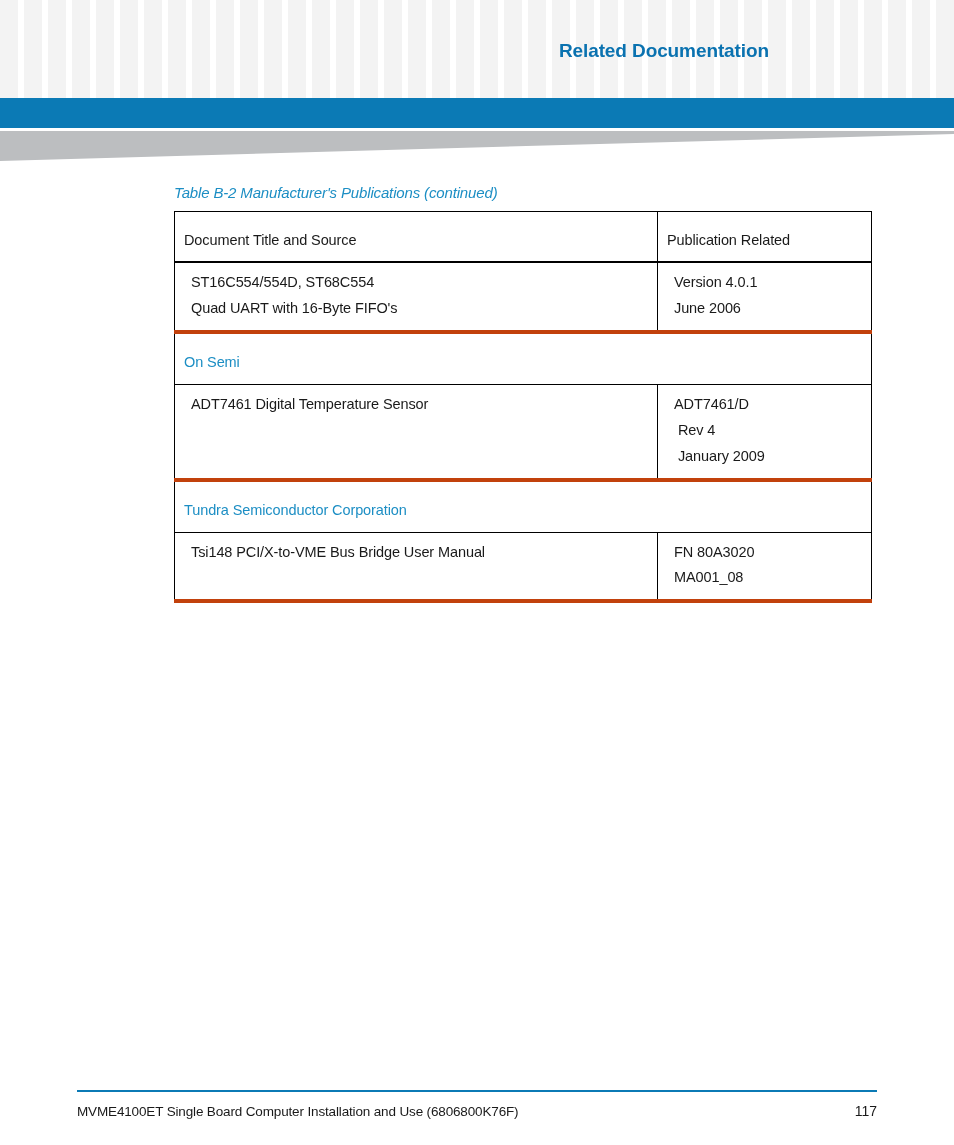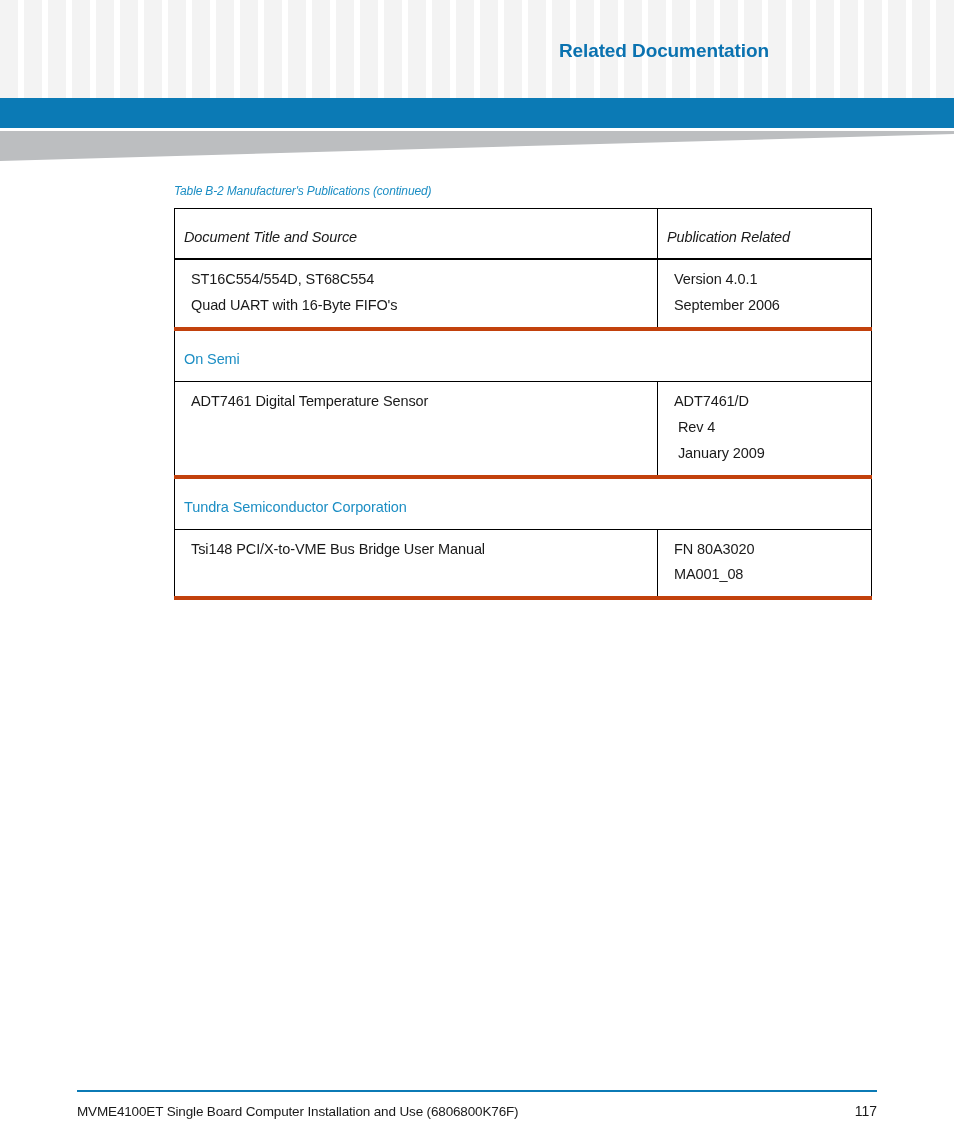--- a/index.html
+++ b/index.html
@@ -81,21 +81,21 @@
 
   
   .content {
     position: absolute;
     left: 174px;
     top: 184px;
     width: 697px;
   }
 
   .table-caption {
-    font-size: 12px;
+    font-size: 15px;
     font-style: italic;
     color: #1c8ec4;
     margin: 0 0 10px 0;
     letter-spacing: -0.15px;
   }
 
   table.pub-table {
     border-collapse: collapse;
     table-layout: fixed;
     width: 697px;
@@ -114,21 +114,20 @@
     letter-spacing: -0.1px;
     line-height: 1.72;
   }
   col.c1 { width: 483px; }
   col.c2 { width: 214px; }
 
   tr.head-row th {
     border-bottom: 2.5px solid #000;
     padding-top: 16px;
     padding-bottom: 8px;
-    font-style: italic;
   }
   tr.head-row th.c1cell { border-right: 1px solid #000; }
 
   tr.data-row td {
     border-bottom: 4px solid #c2410c;
     padding-left: 16px;
   }
   tr.data-row td.c1cell { border-right: 1px solid #000; }
 
   tr.section-row td {
@@ -203,21 +202,21 @@
     </thead>
     <tbody>
 
       <tr class="data-row">
         <td class="c1cell">
           <span class="cell-line">ST16C554/554D, ST68C554</span>
           <span class="cell-line">Quad UART with 16-Byte FIFO's</span>
         </td>
         <td class="c2cell">
           <span class="cell-line">Version 4.0.1</span>
-          <span class="cell-line">September 2006</span>
+          <span class="cell-line">June 2006</span>
         </td>
       </tr>
 
       <tr class="section-row">
         <td colspan="2">On Semi</td>
       </tr>
 
       <tr class="data-row row-tall">
         <td class="c1cell">
           <span class="cell-line">ADT7461 Digital Temperature Sensor</span>

